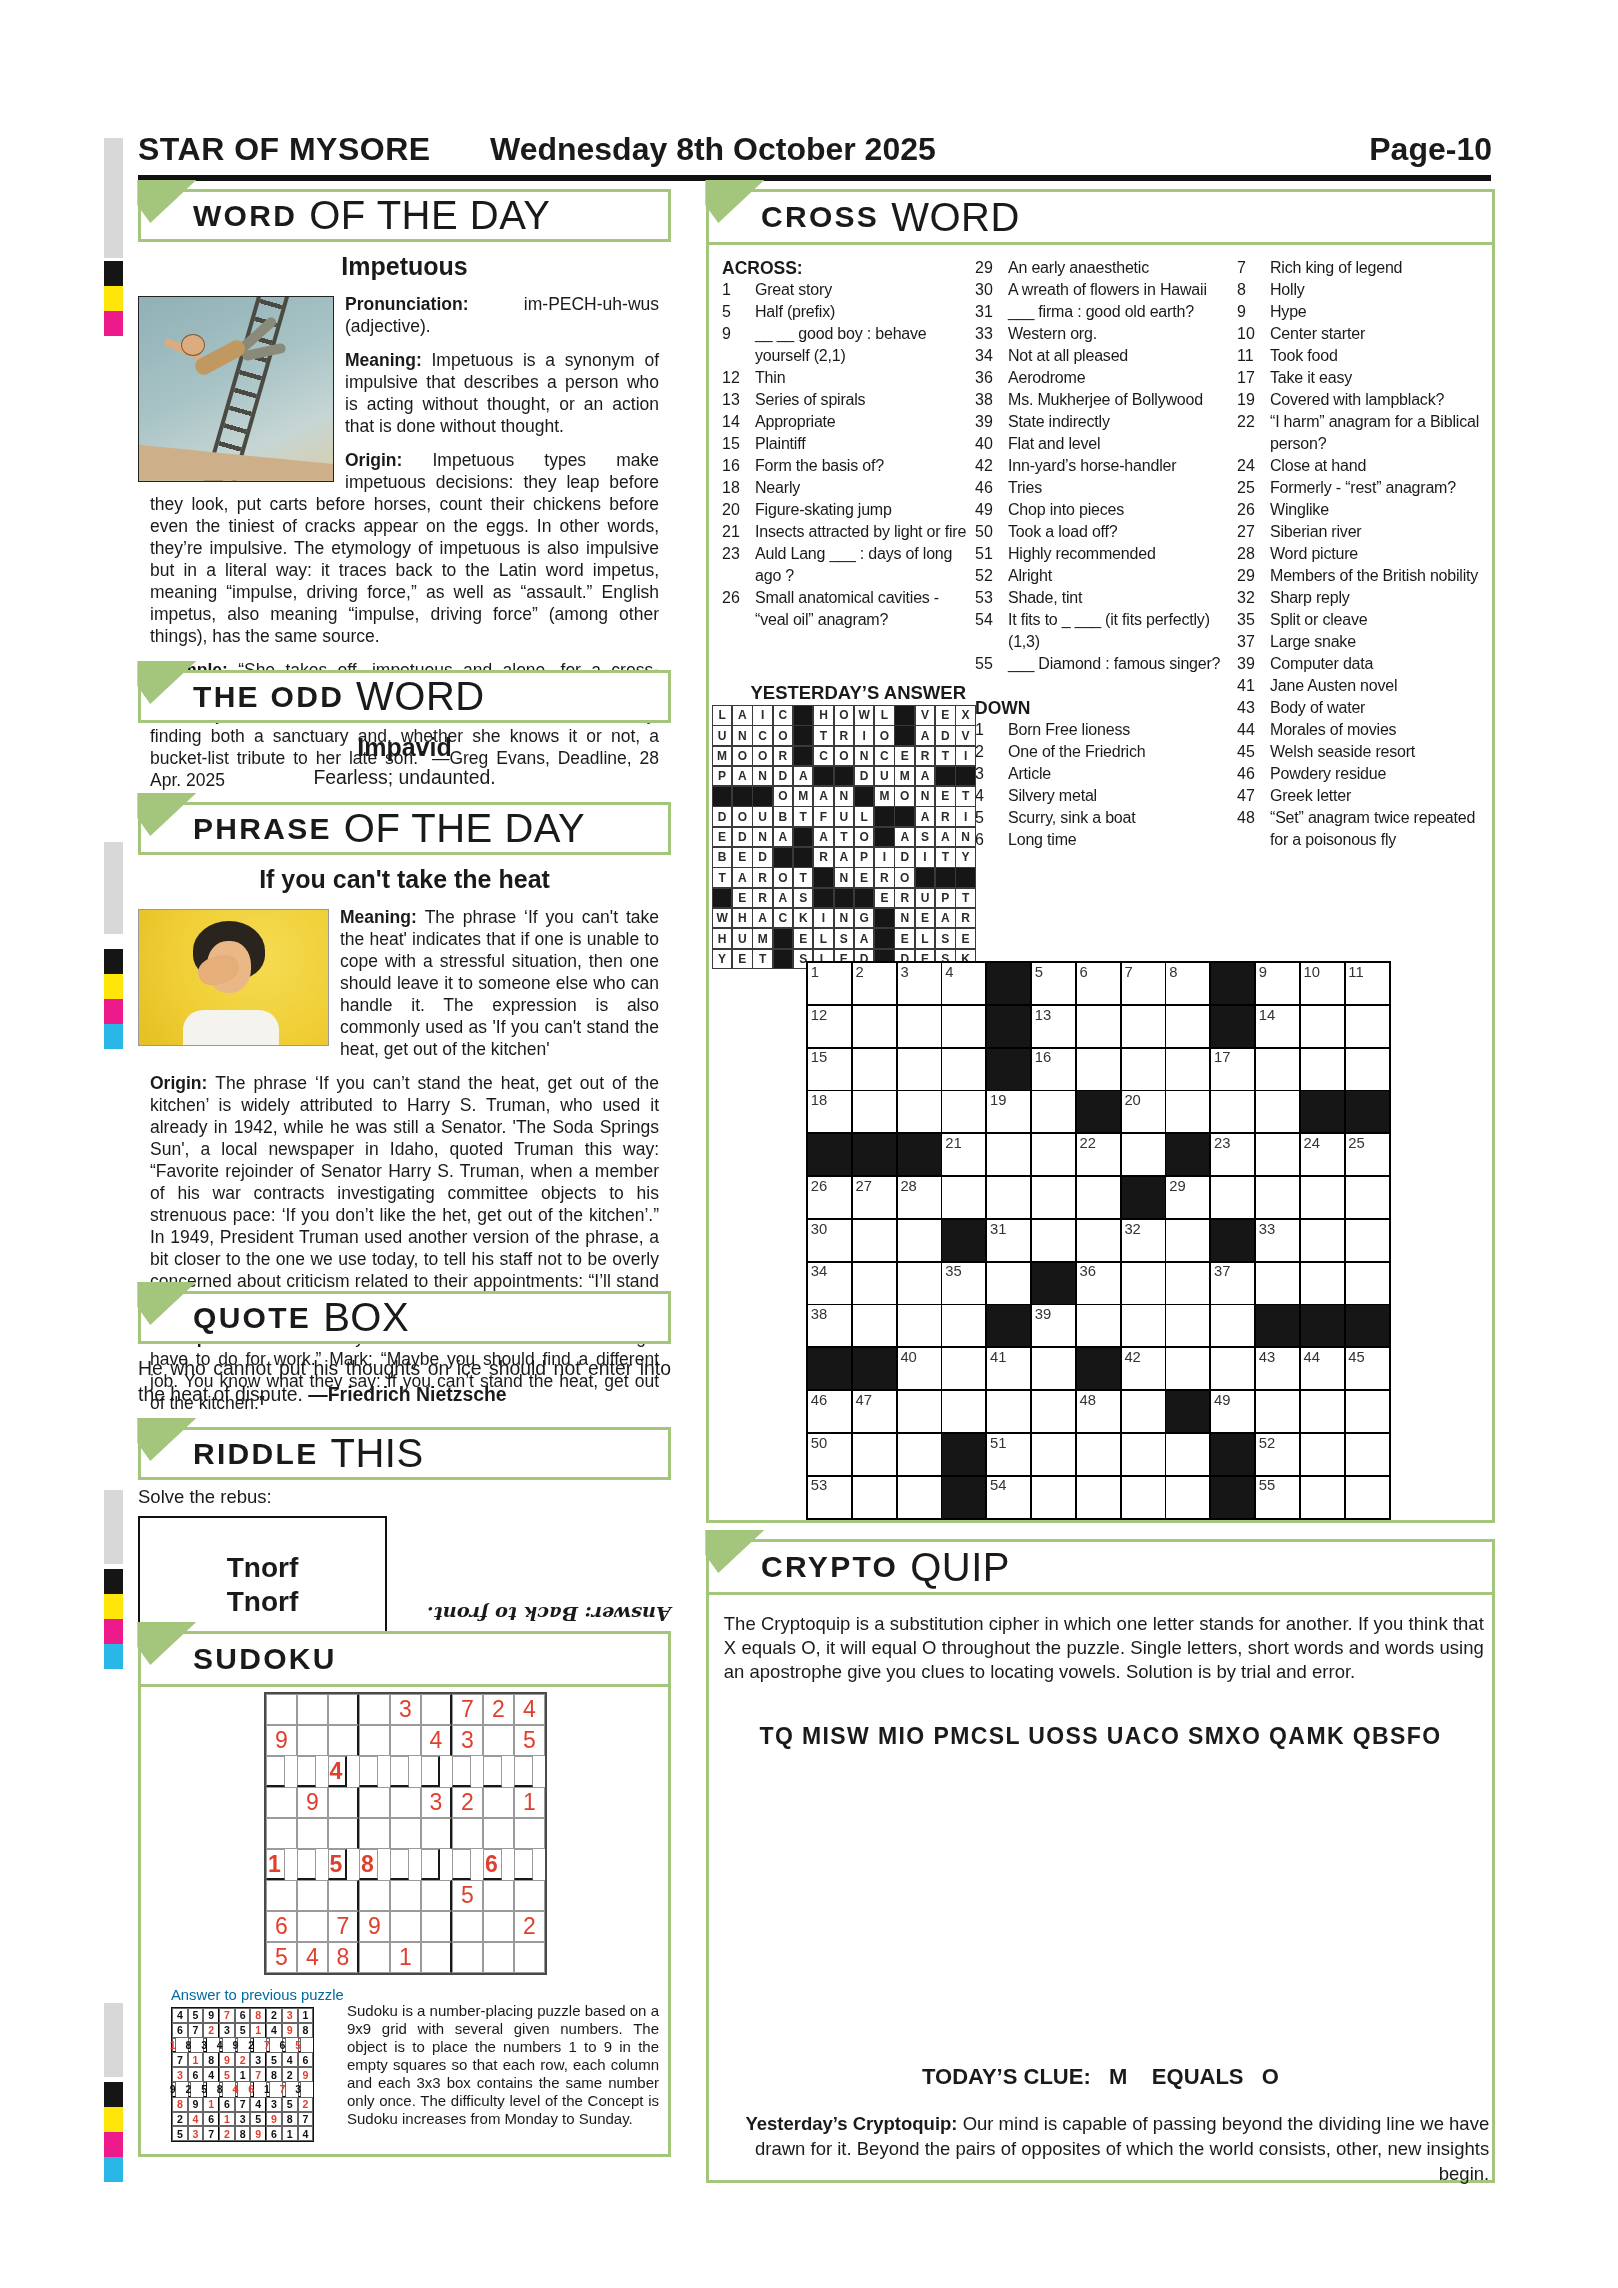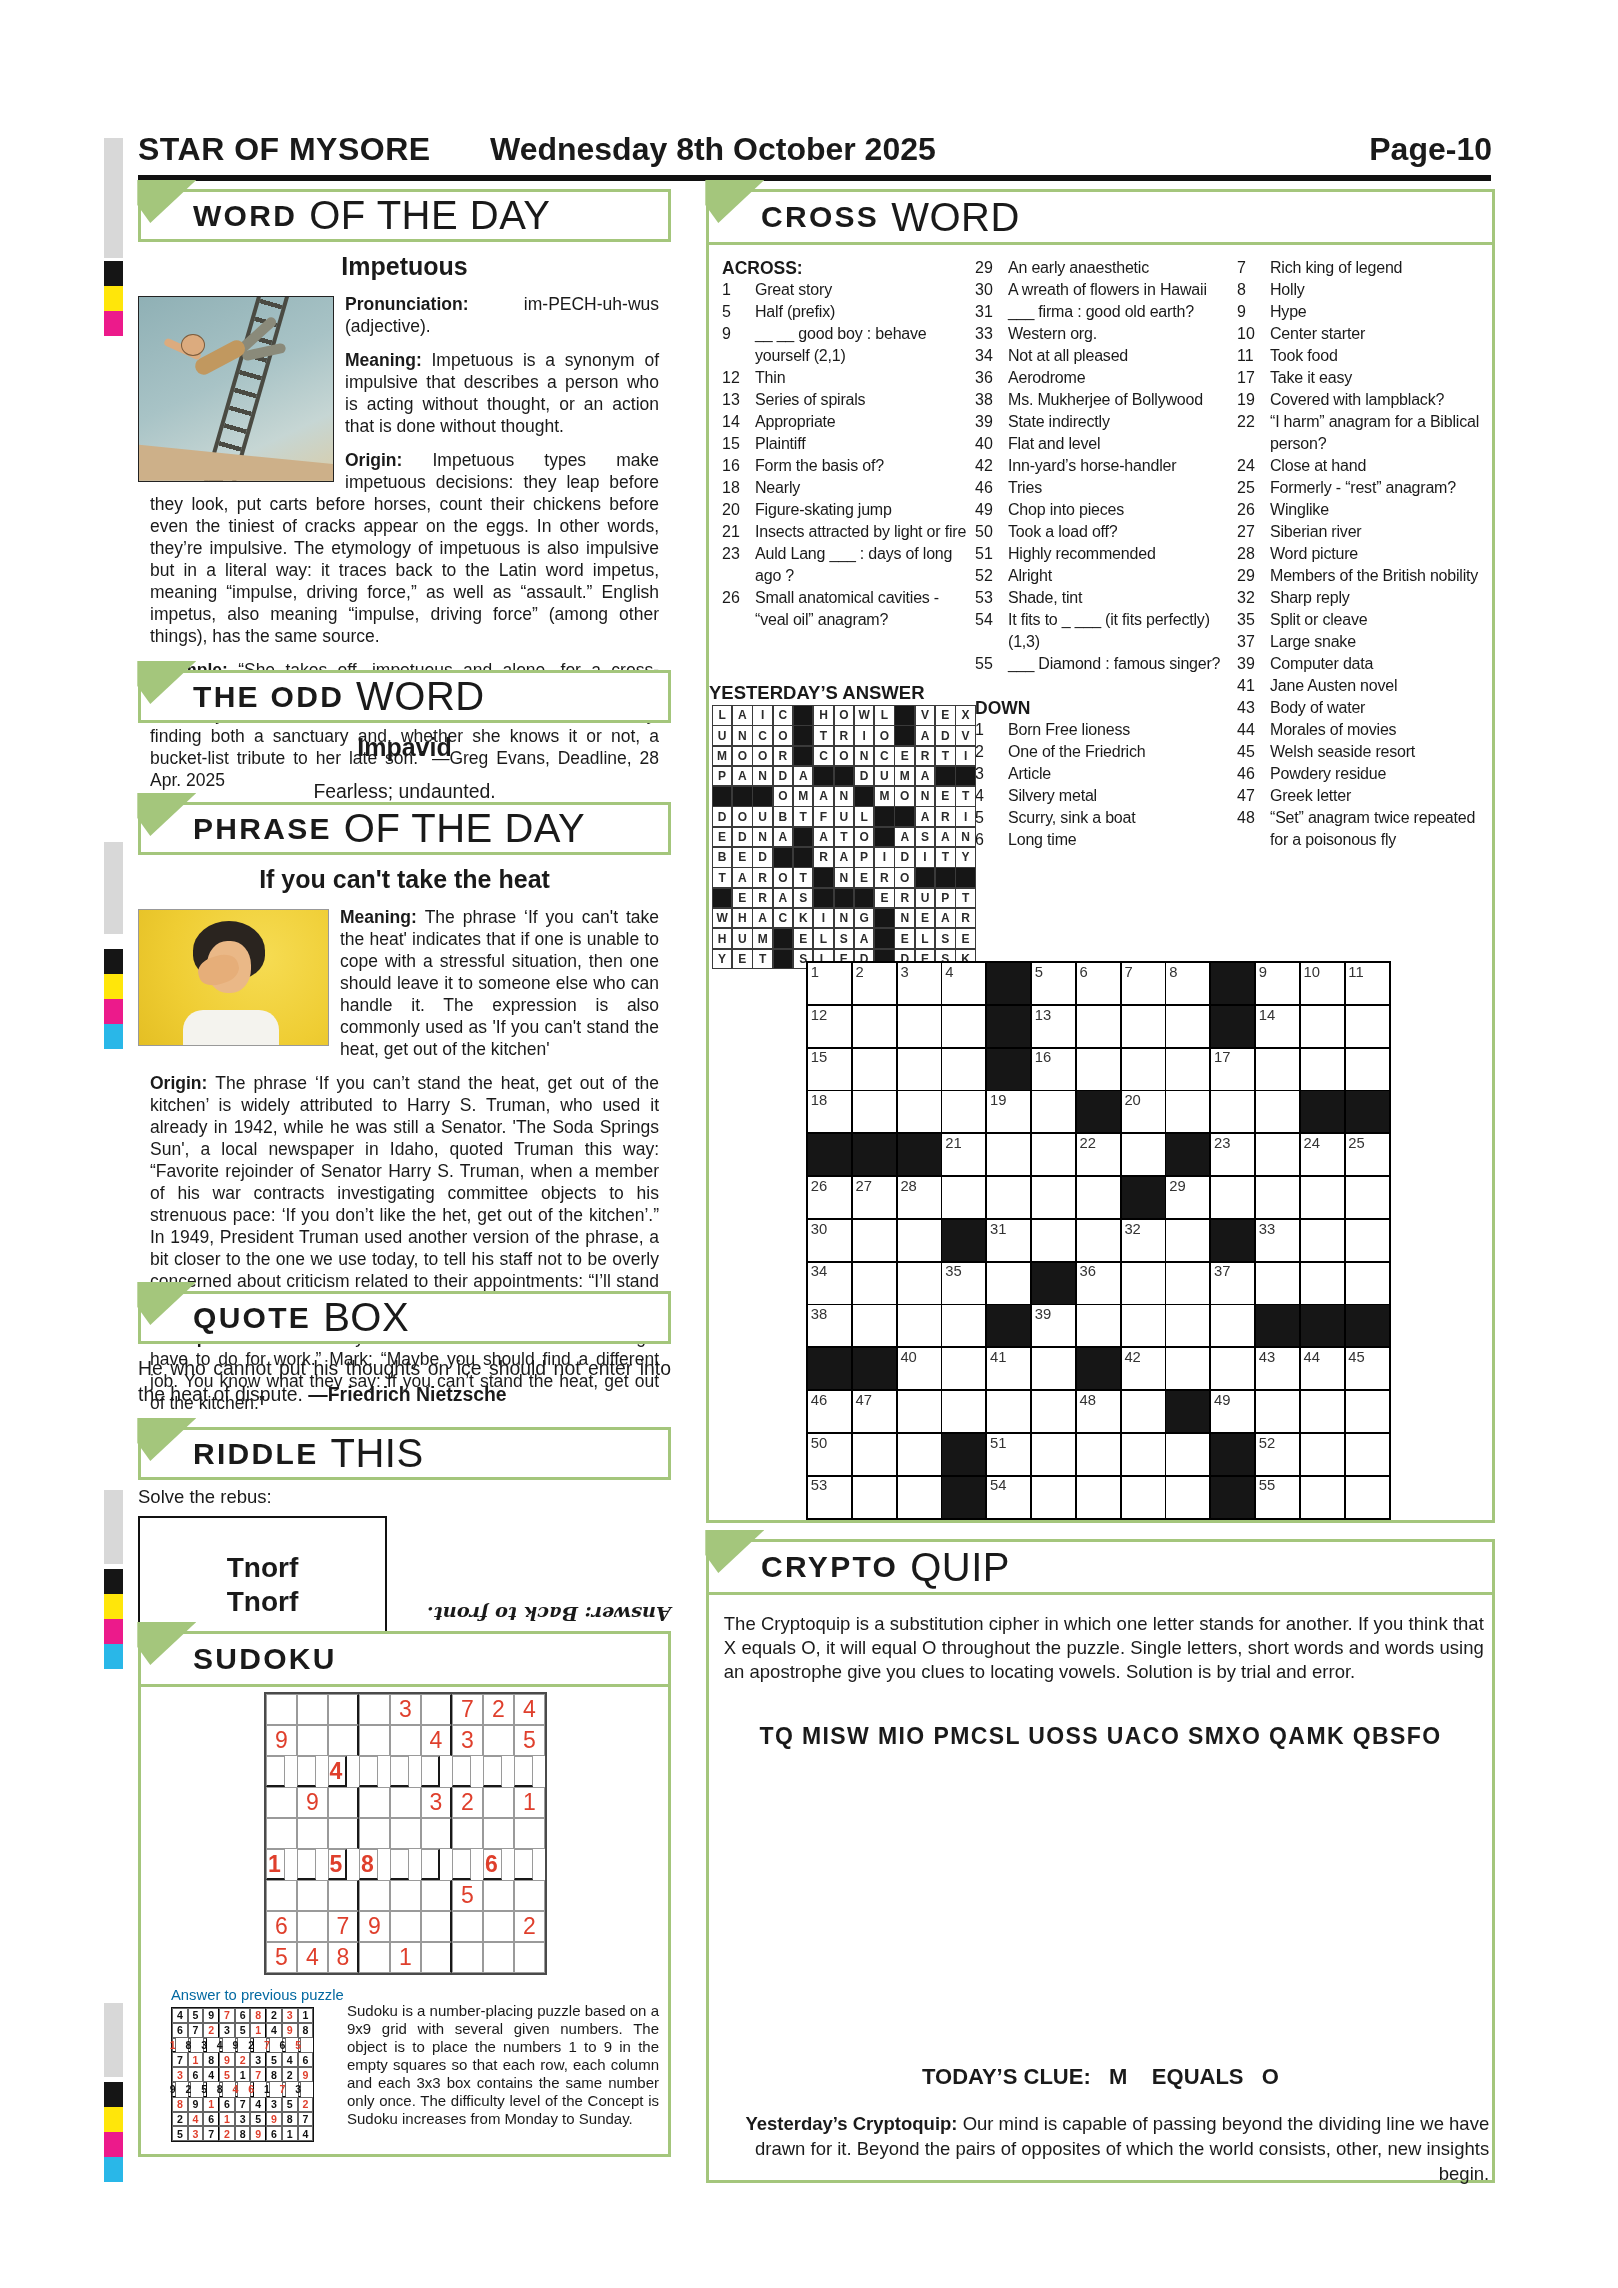--- a/index.html
+++ b/index.html
@@ -31,21 +31,21 @@
                clip-path:polygon(0 0,100% 0,22% 100%,0 58%)}
   .hb{font-weight:700;font-size:30px;letter-spacing:2.3px;margin-right:12px;white-space:pre}
   .hl{font-weight:400;font-size:40px;letter-spacing:0.5px;white-space:pre}
 
   .leftsec{position:absolute;left:138px;width:533px}
   .sec-box{position:absolute;border:3.7px solid var(--green);background:#fff}
   .sec-box .sec-header{border:none;border-bottom:3.7px solid var(--green)}
 
   
   .center-word{font-size:25px;font-weight:700;text-align:center;margin-top:10px}
-  .center-def{font-size:19.4px;text-align:center;margin-top:18px}
+  .center-def{font-size:19.4px;text-align:center;margin-top:4px}
   .flow{margin-top:7.4px;font-size:17.5px;line-height:22px;text-align:justify}
   .flow p{margin:12px}
   .flow b{font-weight:700}
 
   .illus{float:left;margin:2.8px 11px 3.7px 0;position:relative;overflow:hidden}
   #word-illus{width:196px;height:186px;border:1.8px solid #222;
      background:linear-gradient(155deg,#8fb0b5 0%,#a8c3c6 45%,#c6d6d4 75%,#d9cda9 100%)}
   #word-illus .ladder{position:absolute;left:89px;top:-13px;width:31px;height:231px;transform:rotate(16deg);
      border-left:4.6px solid#4a4a42;border-right:4.6px solid #4a4a42;
      background:repeating-linear-gradient(to bottom,transparent 0 14px,#4a4a42 14px 18.5px)}
@@ -88,21 +88,21 @@
   #sudoku-desc{position:absolute;left:206px;top:368px;width:312px;font-size:15px;line-height:18px;text-align:justify}
 
   
   .clue-col{position:absolute;top:65px;font-size:16px;line-height:22px}
   #clue-col-0{left:13px;width:245px} #clue-col-1{left:266px;width:247px} #clue-col-2{left:528px;width:247px}
   .clue-heading{font-weight:700;font-size:17.5px}
   .clue-gap{height:22px}
   .clue{display:flex}
   .cnum{flex:0 0 33px}
   .ctxt{flex:1;letter-spacing:-0.2px}
-  #yesterday-label{position:absolute;left:0;top:490px;width:257px;text-align:left;font-weight:700;font-size:18.5px}
+  #yesterday-label{position:absolute;left:0;top:490px;width:257px;text-align:right;font-weight:700;font-size:18.5px}
   #xw-answer{position:absolute;left:2.8px;top:513px;display:grid;
              grid-template-columns:repeat(13,18.5px);grid-auto-rows:18.5px;gap:1.8px;background:#3a3a3a;border:1.8px solid #3a3a3a}
   #xw-answer .acell{background:#fff;display:flex;align-items:center;justify-content:center;
                     font-size:12px;font-weight:700;color:#2b2b2b}
   #xw-answer .acell.black{background:var(--black-cell)}
   #xw-grid{position:absolute;left:97px;top:769px;display:grid;
            grid-template-columns:repeat(13,43px);grid-auto-rows:41px;gap:1.8px;background:#000;border:2.8px solid #000}
   #xw-grid .xcell{background:#fff;position:relative}
   #xw-grid .xcell.black{background:var(--black-cell)}
   .xnum{position:absolute;left:2.8px;top:0.9px;font-size:14.8px;color:#333}

